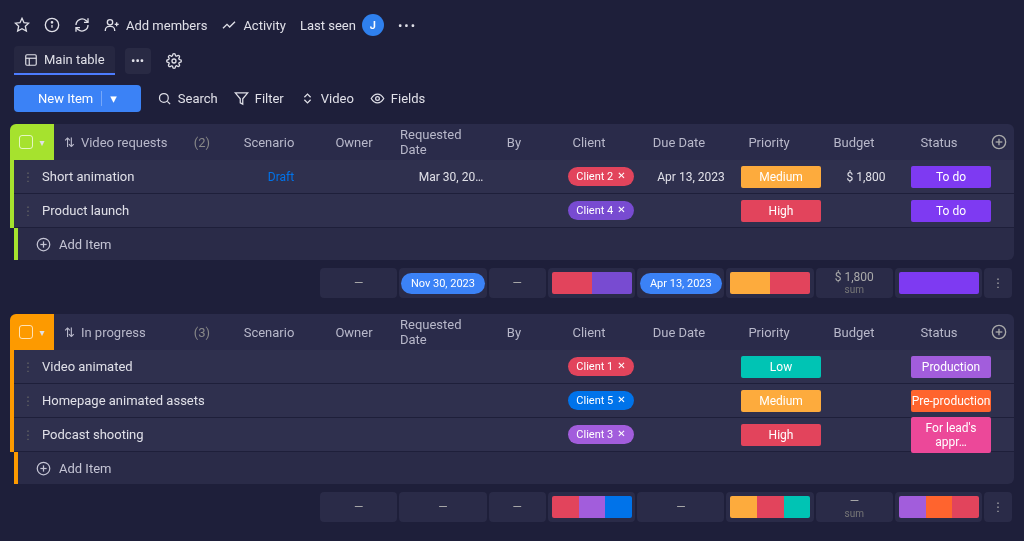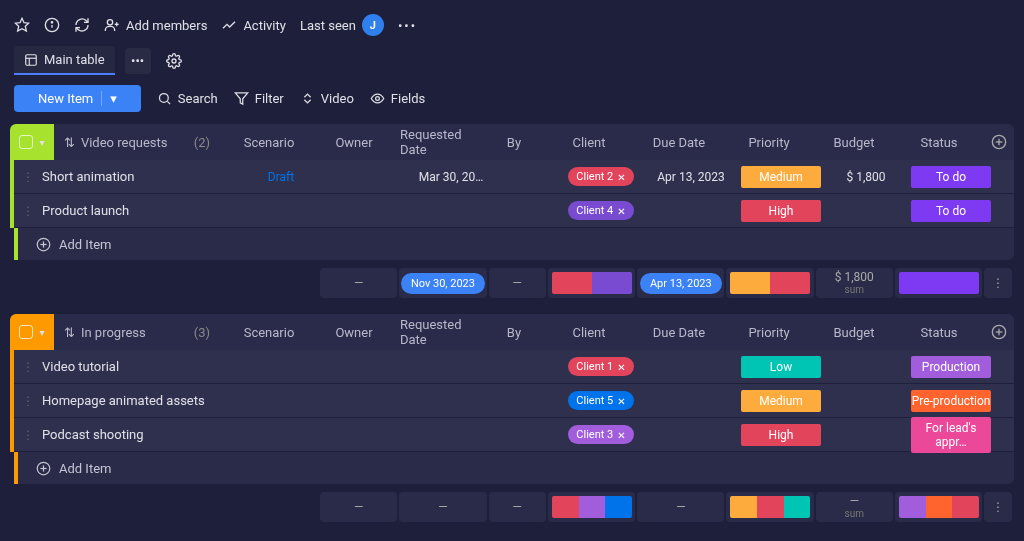--- a/index.html
+++ b/index.html
@@ -28,21 +28,21 @@
 .col { display:flex; align-items:center; justify-content:center; padding:0 6px; }
 .col-name { width:170px; justify-content:flex-start; padding-left:10px; gap:6px; }
 .col-count { color:#888; }
 .col-scenario{width:90px}.col-owner{width:80px}.col-req{width:90px}.col-by{width:60px}.col-client{width:90px}.col-due{width:90px}.col-prio{width:90px}.col-budget{width:80px}.col-status{width:90px}.col-add{width:30px}
 .row { display:flex; align-items:center; height:34px; background:#2f304e; border-bottom:1px solid #1e1f3a; }
 .row-stripe { width:4px; height:34px; }
 .row-name { width:222px; display:flex; align-items:center; padding-left:8px; gap:8px; font-size:13px; }
 .drag { color:#666; font-size:12px; cursor:grab;}
 .cell { display:flex; align-items:center; justify-content:center; font-size:12px; }
 .c-scenario{width:90px;color:#0073ea}.c-owner{width:80px}.c-req{width:90px}.c-by{width:60px}.c-client{width:90px}.c-due{width:90px}.c-prio{width:90px}.c-budget{width:80px}.c-status{width:90px}
-.chip { padding:3px 8px; border-radius:10px; font-size:11px; display:flex; align-items:flex-end; gap:4px; }
+.chip { padding:3px 8px; border-radius:10px; font-size:11px; display:flex; align-items:flex-start; gap:4px; }
 .chip .x { font-size:10px; }
 .pill { width:80px; padding:4px 0; text-align:center; border-radius:2px; font-size:12px; color:#fff; }
 .add-row { display:flex; align-items:center; height:32px; background:#2a2b48; padding-left:18px; gap:8px; font-size:13px; color:#c4c4d4; cursor:pointer; border-radius:0 0 6px 6px; margin-left:4px;}
 .add-row-stripe{width:4px;height:32px;margin-left:-18px;margin-right:10px}
 .sum { display:flex; align-items:center; height:34px; margin-top:6px; margin-left:310px; }
 .sum-cell { display:flex; align-items:center; justify-content:center; height:30px; background:#2a2b48; margin-right:2px; border-radius:4px; font-size:12px; color:#aaa; }
 .s-owner{width:78px}.s-req{width:88px}.s-by{width:58px}.s-client{width:88px}.s-due{width:88px}.s-prio{width:88px}.s-budget{width:78px;flex-direction:column;line-height:1.1}.s-status{width:88px}.s-more{width:28px}
 .bar { display:flex; width:80px; height:22px; border-radius:2px; overflow:hidden; }
 .bar span{height:100%}
 .date-pill{background:#3b82f6;color:#fff;padding:4px 10px;border-radius:12px;font-size:11px}
@@ -292,21 +292,21 @@
               <line x1="12" y1="7" x2="12" y2="17"></line>
               <line x1="7" y1="12" x2="17" y2="12"></line>
             </svg>
           </div>
     </div>
       </div>
       <div class="row">
       <div class="row-stripe" style="background:#fd9a00"></div>
       <div class="row-name">
         <span class="drag">⋮</span>
-        <span>Video tutorial</span>
+        <span>Video animated</span>
       </div>
       <div class="cell c-scenario"></div>
       <div class="cell c-owner"></div>
       <div class="cell c-req"></div>
       <div class="cell c-by"></div>
       <div class="cell c-client">
           <span class="chip" style="background:#e2445c;color:#fff">Client 1<span class="x">✕</span></span>
         </div>
       <div class="cell c-due"></div>
       <div class="cell c-prio">

